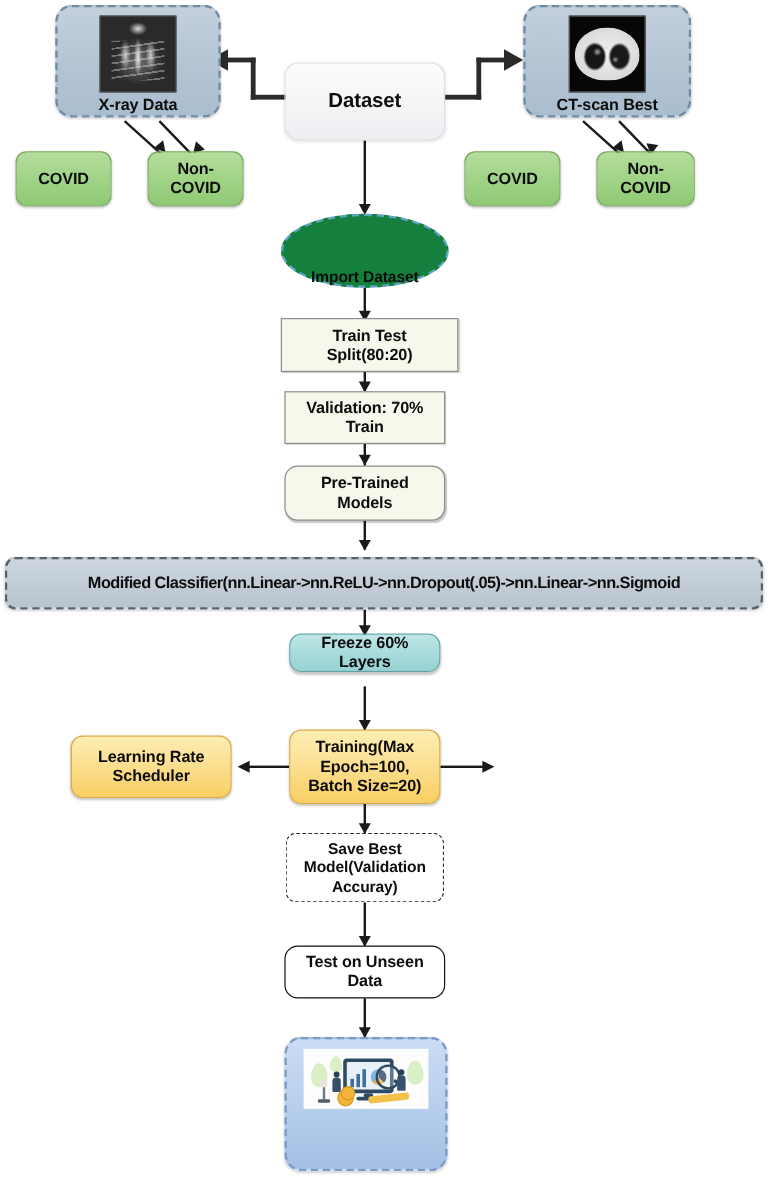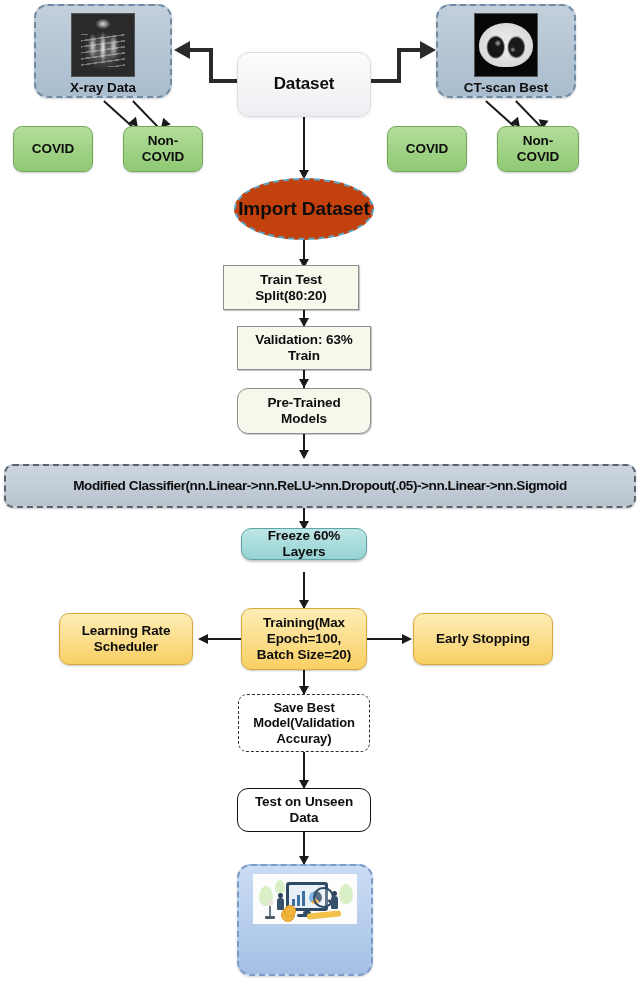--- a/index.html
+++ b/index.html
@@ -119,24 +119,25 @@
   .dataset-box {
     background: linear-gradient(180deg, #fcfcfd 0%, #f3f4f6 60%, #eceef1 100%);
     border: 1px solid #dcdee2;
     border-radius: 12px;
     font-size: 17px;
     box-shadow: 0 1px 3px rgba(0,0,0,0.10);
   }
 
   
   .ellipse-box {
-    background: #c2410c;
+    background: #15803d;
     border: 2px dashed #5fa3c2;
     border-radius: 50%;
-    font-size: 19px;
+    font-size: 13px;
+    align-items: flex-end;
   }
 
   
   .cream-box {
     background: #f7f7ec;
     border: 1px solid #8d8d8d;
     font-size: 13.5px;
     box-shadow: 1px 1px 1px rgba(0,0,0,0.22);
   }
   .cream-box.rounded { border-radius: 11px; }
@@ -296,21 +297,21 @@
   <div class="conn thick" style="left:209px; top:79px; width:30px; height:4px;"></div>
   <div class="conn thick" style="left:209px; top:48px; width:4px; height:35px;"></div>
   <div class="conn thick" style="left:190px; top:48px; width:23px; height:4px;"></div>
   <div class="arrow big-left" style="left:174px; top:41px;"></div>
 
   <div class="conn thick" style="left:369px; top:79px; width:32px; height:4px;"></div>
   <div class="conn thick" style="left:397px; top:48px; width:4px; height:35px;"></div>
   <div class="conn thick" style="left:397px; top:48px; width:24px; height:4px;"></div>
   <div class="arrow big-right" style="left:420px; top:41px;"></div>
 
-  <div class="node source-box" style="left:34px; top:4px; width:138px; height:94px;">
+  <div class="node source-box" style="left:46px; top:4px; width:138px; height:94px;">
     <div class="scan-thumb">
       <div class="xray-art"></div>
     </div>
     <div class="source-label">X-ray Data</div>
   </div>
 
   <div class="node dataset-box" style="left:237px; top:52px; width:134px; height:65px;">
     <span>Dataset</span>
   </div>
 
@@ -351,30 +352,30 @@
   <div class="conn" style="left:303px; top:117px; width:1.8px; height:58px;"></div>
   <div class="arrow down" style="left:299px; top:170px;"></div>
 
   <div class="node ellipse-box" style="left:234px; top:178px; width:140px; height:62px;">
     <span>Import Dataset</span>
   </div>
 
   <div class="conn" style="left:303px; top:240px; width:1.8px; height:28px;"></div>
   <div class="arrow down" style="left:299px; top:259px;"></div>
 
-  <div class="node cream-box" style="left:223px; top:265px; width:136px; height:45px;">
+  <div class="node cream-box" style="left:234px; top:265px; width:148px; height:45px;">
     <span>Train Test
 Split(80:20)</span>
   </div>
 
   <div class="conn" style="left:303px; top:310px; width:1.8px; height:17px;"></div>
   <div class="arrow down" style="left:299px; top:318px;"></div>
 
   <div class="node cream-box" style="left:237px; top:326px; width:134px; height:44px;">
-    <span>Validation: 63%
+    <span>Validation: 70%
 Train</span>
   </div>
 
   <div class="conn" style="left:303px; top:370px; width:1.8px; height:18px;"></div>
   <div class="arrow down" style="left:299px; top:379px;"></div>
 
   <div class="node cream-box rounded" style="left:237px; top:388px; width:134px; height:46px;">
     <span>Pre-Trained
 Models</span>
   </div>
@@ -407,23 +408,20 @@
   <div class="arrow left" style="left:198px; top:634px;"></div>
 
   <div class="node amber-box" style="left:59px; top:613px; width:134px; height:52px;">
     <span>Learning Rate
 Scheduler</span>
   </div>
 
   <div class="conn" style="left:367px; top:638px; width:38px; height:1.8px;"></div>
   <div class="arrow right" style="left:402px; top:634px;"></div>
 
-  <div class="node amber-box" style="left:413px; top:613px; width:140px; height:52px;">
-    <span>Early Stopping</span>
-  </div>
 
   <div class="conn" style="left:303px; top:670px; width:1.8px; height:24px;"></div>
   <div class="arrow down" style="left:299px; top:686px;"></div>
 
   <div class="node dashed-box" style="left:238px; top:694px; width:132px; height:58px;">
     <span>Save Best
 Model(Validation
 Accuray)</span>
   </div>
 

